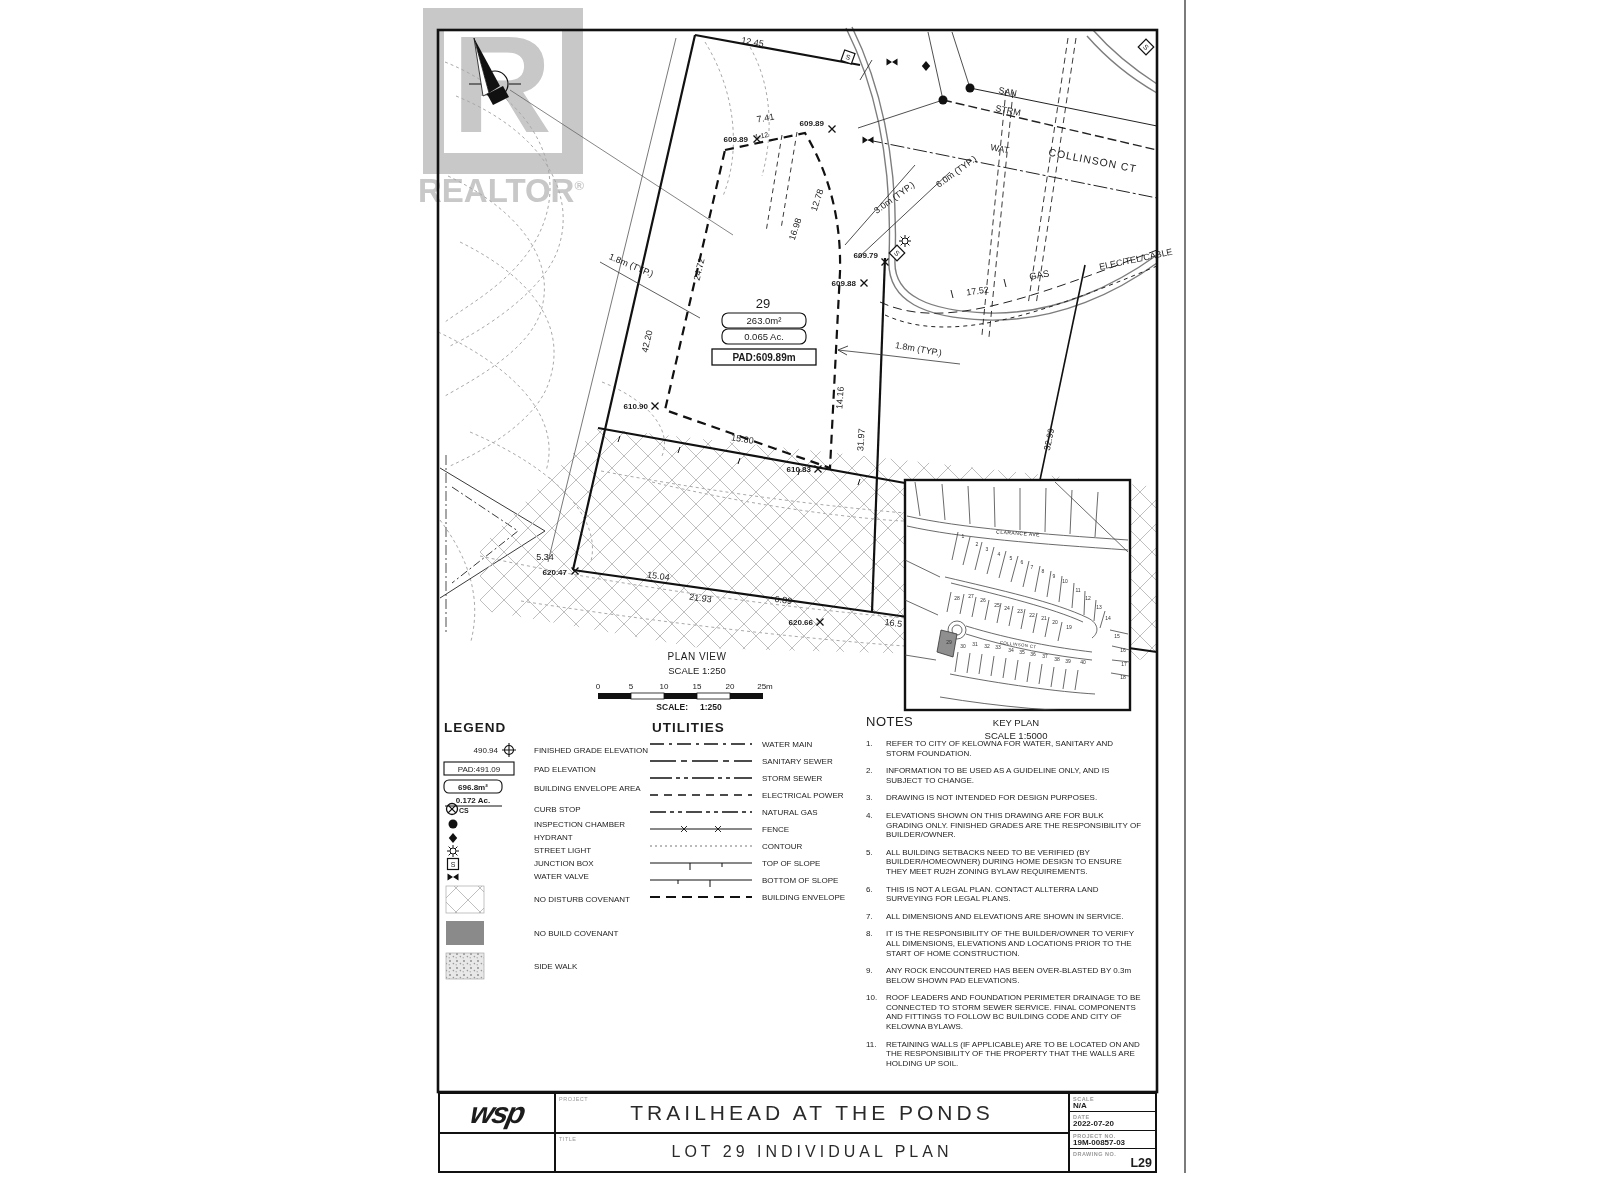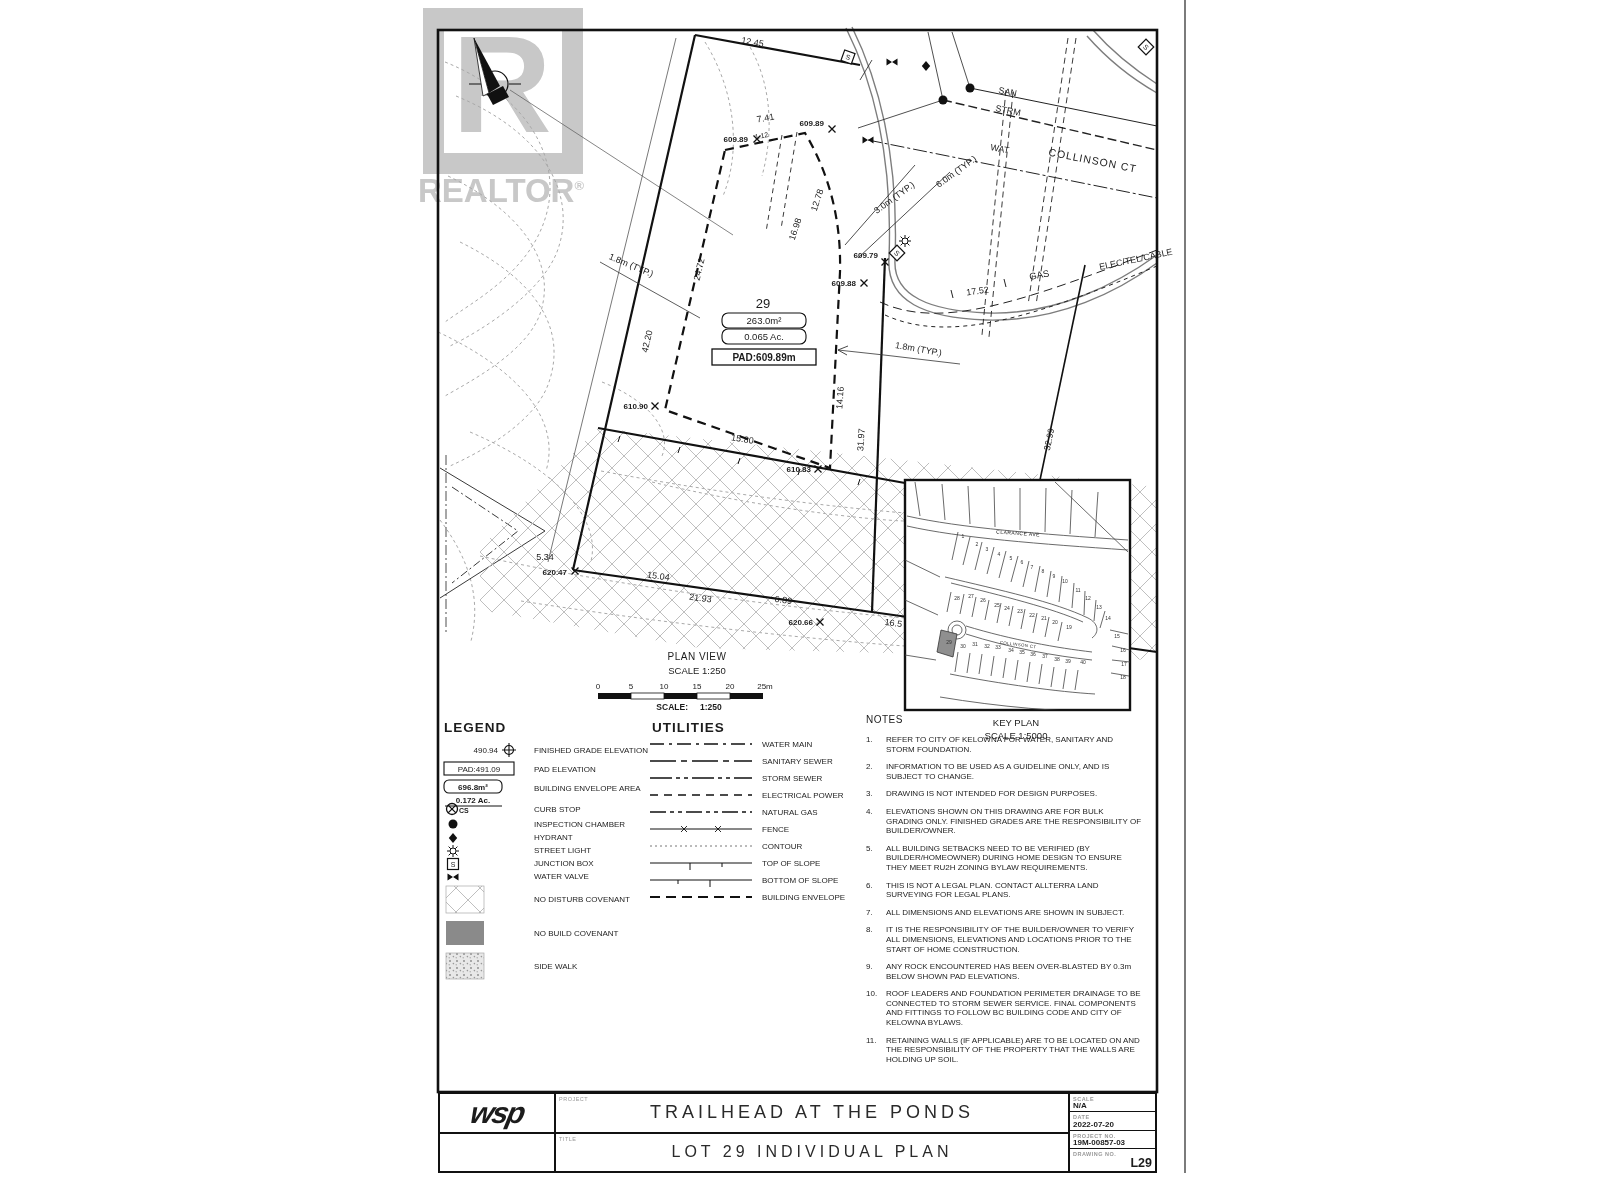--- a/index.html
+++ b/index.html
@@ -18,38 +18,38 @@
   .el{font-size:8px;font-weight:bold;}
   .mid{text-anchor:middle;}
   .end{text-anchor:end;}
   .hdr{font-size:13.5px;font-weight:bold;letter-spacing:1px;}
   .lbl{font-size:8px;}
   .kp-num{font-size:5px;fill:#333;text-anchor:middle;}
   .kp-street{font-size:5px;fill:#222;text-anchor:middle;letter-spacing:.5px;}
   .small{font-size:7px;}
   
   .notes{position:absolute;z-index:3;left:866px;top:714px;width:276px;}
-  .notes h3{margin:0 0 10px 0;font-size:10px;font-weight:normal;letter-spacing:.5px;}
+  .notes h3{margin:0 0 10px 0;font-size:13px;font-weight:normal;letter-spacing:.5px;}
   .note{display:flex;gap:5px;margin-bottom:8px;font-size:8px;line-height:9.6px;}
   .note .num{flex:0 0 15px;}
   
   .tblock{position:absolute;z-index:3;left:438px;top:1092px;width:719px;height:81px;
           border:2.4px solid #111;box-sizing:border-box;display:flex;}
   .tb-left{width:114px;border-right:2.2px solid #111;display:flex;flex-direction:column;}
   .tb-left .cell{flex:1;display:flex;align-items:center;justify-content:center;}
   .tb-left .cell:first-child{border-bottom:2.2px solid #111;}
   .wsp{font-size:30px;font-weight:bold;font-style:italic;letter-spacing:-2px;transform:skewX(-12deg);}
   .tb-mid{flex:1;border-right:2.2px solid #111;display:flex;flex-direction:column;}
   .tb-row{flex:1;position:relative;display:flex;align-items:center;justify-content:center;}
   .tb-row:first-child{border-bottom:2.2px solid #111;}
   .microlbl{position:absolute;left:3px;top:2px;font-size:5.5px;color:#999;letter-spacing:.5px;}
-  .tb-val{font-size:18px;letter-spacing:4px;color:#2a2a2a;}
+  .tb-val{font-size:21px;letter-spacing:4px;color:#2a2a2a;}
   .tb-right{width:85px;display:flex;flex-direction:column;}
   .tb-rrow{flex:1;position:relative;border-bottom:1.6px solid #111;padding:7px 3px 1px 3px;
-           font-size:8px;font-weight:bold;display:flex;align-items:flex-end;box-sizing:border-box;}
+           font-size:8px;font-weight:bold;display:flex;align-items:flex-start;box-sizing:border-box;}
   .tb-rrow:last-child{border-bottom:none;font-size:12.5px;justify-content:flex-end;}
 </style>
 </head>
 <body>
 
 <div class="page">
 
   <div class="wm wm-box" style="position:absolute;">
     <span class="wm-r">R</span>
   </div>
@@ -429,21 +429,21 @@
         <div class="note">
           <span class="num">5.</span>
           <span class="text">ALL BUILDING SETBACKS NEED TO BE VERIFIED (BY BUILDER/HOMEOWNER) DURING HOME DESIGN TO ENSURE THEY MEET RU2H ZONING BYLAW REQUIREMENTS.</span>
         </div>
         <div class="note">
           <span class="num">6.</span>
           <span class="text">THIS IS NOT A LEGAL PLAN. CONTACT ALLTERRA LAND SURVEYING FOR LEGAL PLANS.</span>
         </div>
         <div class="note">
           <span class="num">7.</span>
-          <span class="text">ALL DIMENSIONS AND ELEVATIONS ARE SHOWN IN SUBJECT.</span>
+          <span class="text">ALL DIMENSIONS AND ELEVATIONS ARE SHOWN IN SERVICE.</span>
         </div>
         <div class="note">
           <span class="num">8.</span>
           <span class="text">IT IS THE RESPONSIBILITY OF THE BUILDER/OWNER TO VERIFY ALL DIMENSIONS, ELEVATIONS AND LOCATIONS PRIOR TO THE START OF HOME CONSTRUCTION.</span>
         </div>
         <div class="note">
           <span class="num">9.</span>
           <span class="text">ANY ROCK ENCOUNTERED HAS BEEN OVER-BLASTED BY 0.3m BELOW SHOWN PAD ELEVATIONS.</span>
         </div>
         <div class="note">

